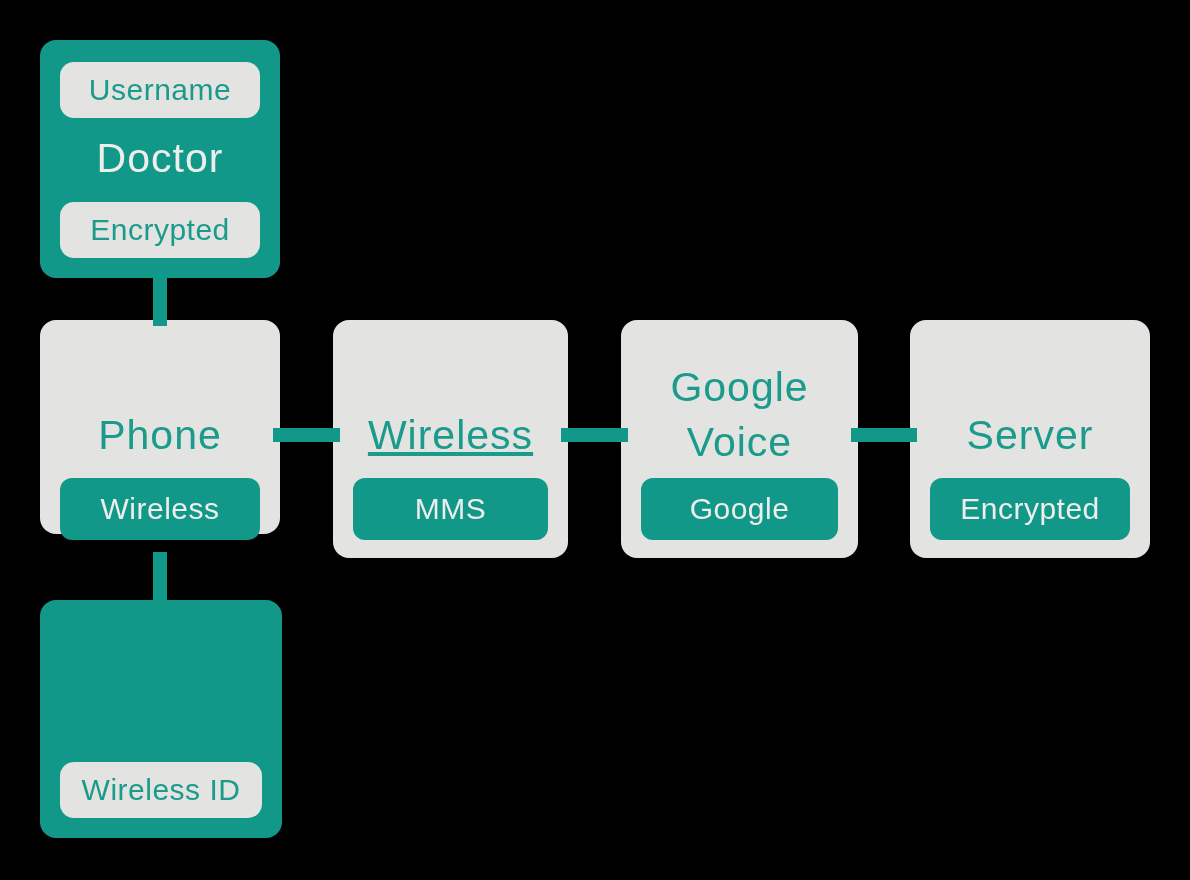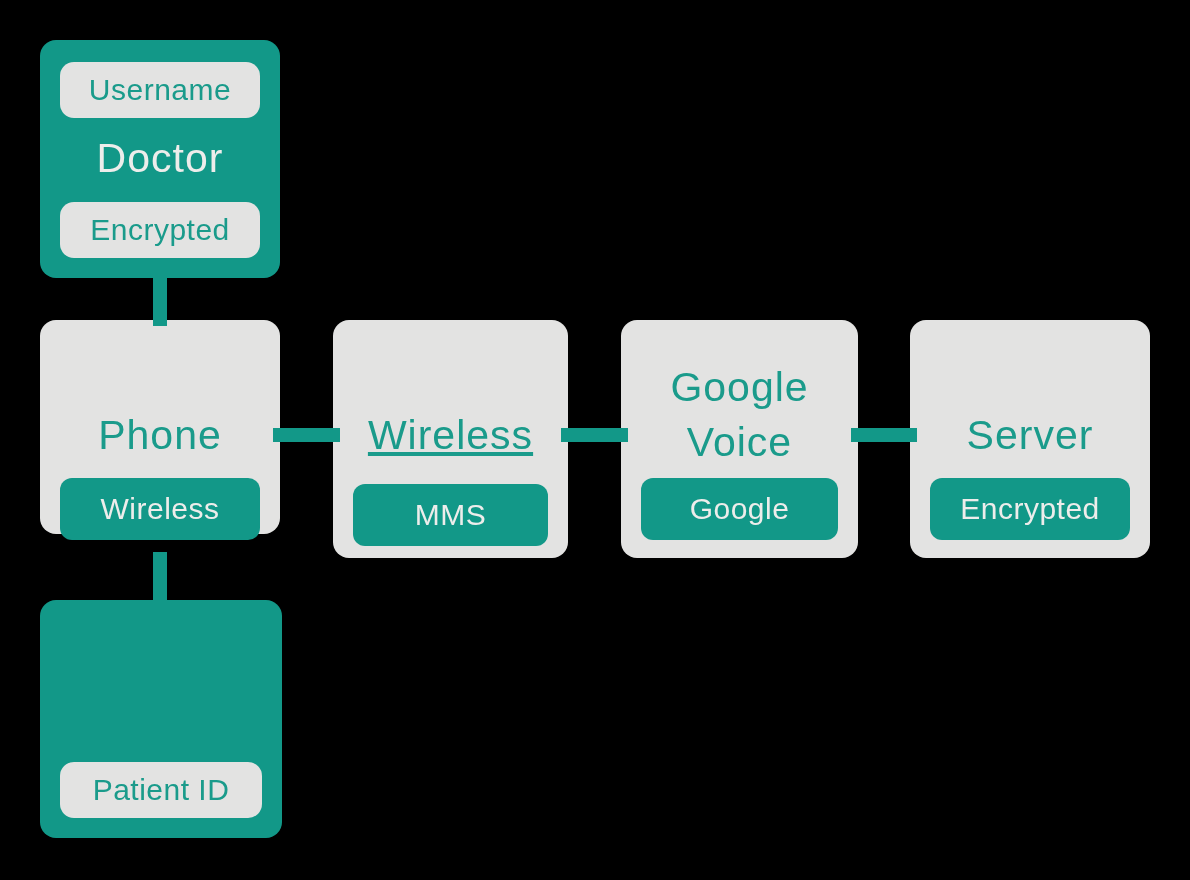--- a/index.html
+++ b/index.html
@@ -55,21 +55,21 @@
   #node-doctor .badge-top{top:22px;}
   #node-doctor .badge-bottom{top:162px;}
 
   #node-phone .title{top:89px;}
   #node-phone .badge-bottom{top:158px;}
 
   #node-patient .title{top:94px;}
   #node-patient .badge-bottom{top:162px;}
 
   #node-wireless .title{top:89px;text-decoration:underline;}
-  #node-wireless .badge-bottom{top:164px;}
+  #node-wireless .badge-bottom{top:158px;}
 
   #node-google-voice .title{top:40px;}
   #node-google-voice .badge-bottom{top:158px;}
 
   #node-server .title{top:89px;}
   #node-server .badge-bottom{top:158px;}
 
   
   #edge-doctor-phone   {left:153px; top:272px; width:14px; height:54px;}
   #edge-phone-patient  {left:153px; top:552px; width:14px; height:54px;}
@@ -87,21 +87,21 @@
     <div class="title">Doctor</div>
     <div class="badge light-badge badge-bottom">Encrypted</div>
   </div>
 
   <div class="node light" id="node-phone">
     <div class="title">Phone</div>
     <div class="badge teal-badge badge-bottom">Wireless</div>
   </div>
 
   <div class="node teal" id="node-patient">
-    <div class="badge light-badge badge-bottom">Patient ID</div>
+    <div class="badge light-badge badge-bottom">Wireless ID</div>
   </div>
 
   <div class="node light" id="node-wireless">
     <div class="title">Wireless</div>
     <div class="badge teal-badge badge-bottom">MMS</div>
   </div>
 
   <div class="node light" id="node-server">
     <div class="title">Server</div>
     <div class="badge teal-badge badge-bottom">Encrypted</div>

